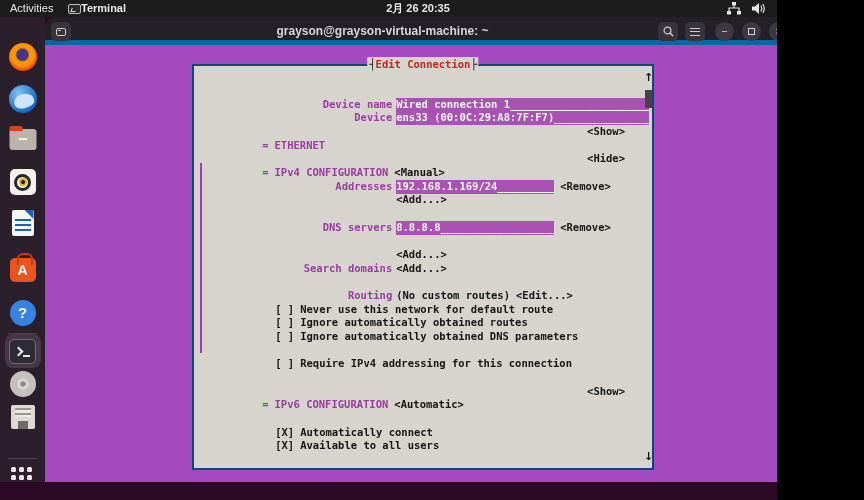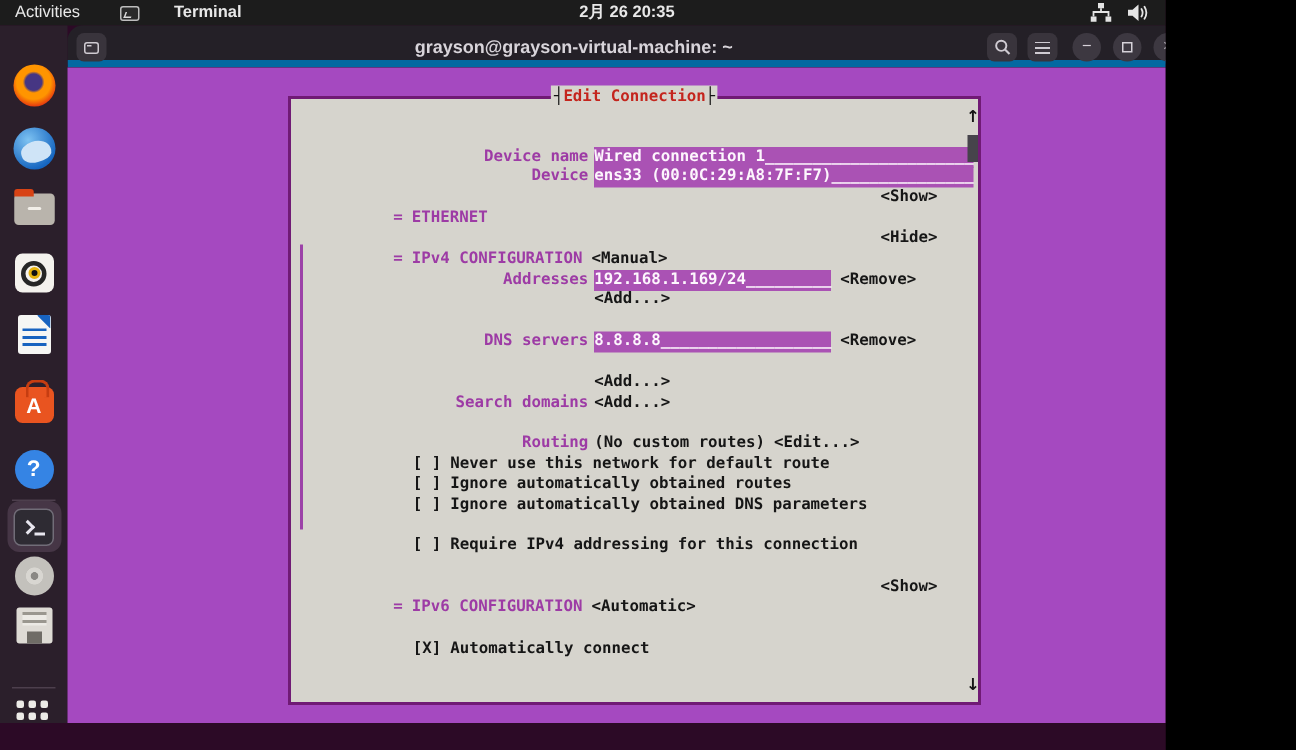--- a/index.html
+++ b/index.html
@@ -5,21 +5,21 @@
   html,body{margin:0;padding:0;background:#000;}
   *{box-sizing:border-box;}
   .stage{position:relative;width:777px;height:500px;background:#000;overflow:hidden;
          font-family:"Liberation Sans",sans-serif;}
   .screen{position:absolute;left:0;top:0;width:800px;height:500px;background:#2c0a26;}
 
   
   .topbar{position:absolute;left:0;top:0;width:800px;height:17px;background:#1c1c1c;
           color:#e8e8e8;font-size:11px;line-height:17px;}
   .tb-activities{position:absolute;left:10px;top:0;}
-  .tb-app{position:absolute;left:80px;top:0;display:flex;align-items:center;gap:23px;height:17px;font-weight:bold;}
+  .tb-app{position:absolute;left:68px;top:0;display:flex;align-items:center;gap:0;height:17px;font-weight:bold;}
   .tb-term-ico{width:13px;height:10px;background:#2a2a2a;border:1px solid #bdbdbd;border-radius:2px;position:relative;}
   .tb-term-ico::after{content:"";position:absolute;left:2px;top:3px;width:4px;height:3px;
           border-left:1px solid #ddd;border-bottom:1px solid #ddd;transform:skewX(-20deg);}
   .tb-clock{position:absolute;left:50%;transform:translateX(-50%);margin-left:18px;top:0;font-weight:bold;}
   .tb-tray{position:absolute;right:10px;top:0;height:17px;display:flex;align-items:center;gap:11px;}
   .tb-tray svg{display:block;}
 
   
   .dock{position:absolute;left:0;top:17px;width:45px;height:467px;background:#2b1f2b;}
   .dock-item{position:absolute;left:50%;transform:translateX(-50%);}
@@ -79,21 +79,21 @@
   .btn-max{right:39px;}
   .glyph-sq{width:7px;height:7px;border:1px solid #d6d2d9;}
   .btn-close{right:12px;}
 
   .term{position:absolute;left:45px;top:45px;width:755px;height:437px;background:var(--term-bg,#a549c0);}
   .term-scroll{position:absolute;left:744px;top:4px;width:6px;height:428px;background:#bab7b2;border-radius:3px;}
   .bottomstrip{position:absolute;left:0;top:482px;width:800px;height:18px;background:#2c0a26;}
 
   
   .dialog{position:absolute;left:147px;top:19px;width:462px;height:406px;background:var(--dialog-bg,#d6d4cd);
-     border:2px solid #701a75;font-family:"DejaVu Sans Mono","Liberation Mono",monospace;
+     border:2px solid #0c4a6e;font-family:"DejaVu Sans Mono","Liberation Mono",monospace;
      font-size:10.5px;font-weight:bold;color:#161616;}
   .dlg-title{position:absolute;top:-9px;left:50%;transform:translateX(-50%);background:var(--dialog-bg,#d6d4cd);
      padding:0 2px;white-space:pre;line-height:14px;}
   .dlg-title .red{color:var(--title-red,#c4251d);}
   .dlg-title .tick{color:#141414;}
   .row{position:absolute;left:5px;right:5px;height:14px;line-height:13.7px;white-space:pre;}
   .lbl{display:inline-block;width:130px;text-align:right;color:var(--label-magenta,#9d3ba5);margin-right:4px;vertical-align:top;}
   .entry{display:inline-block;background:var(--entry-bg,#aa52b4);color:#fdf6fd;vertical-align:top;height:14px;}
   .w40{width:253px;}
   .w25{width:158px;}
@@ -275,20 +275,23 @@
           <span class="box">[ ]</span><span>Require IPv4 addressing for this connection</span>
         </div>
 
         <div class="row" style="top:318.5px">
           <span class="bullet">=</span><span class="sect">IPv6 CONFIGURATION</span><span class="mode btn">&lt;Automatic&gt;</span><span class="act-right btn">&lt;Show&gt;</span>
         </div>
 
         <div class="row cb" style="top:345.8px">
           <span class="box">[X]</span><span>Automatically connect</span>
         </div>
+        <div class="row cb" style="top:359.5px">
+          <span class="box">[X]</span><span>Available to all users</span>
+        </div>
 
         <div class="dlg-arrow" style="top:5px">↑</div>
         <div class="dlg-thumb"></div>
         <div class="dlg-arrow" style="top:384px">↓</div>
       </div>
 
       <div class="term-scroll"></div>
     </div>
 
     <div class="bottomstrip"></div>

